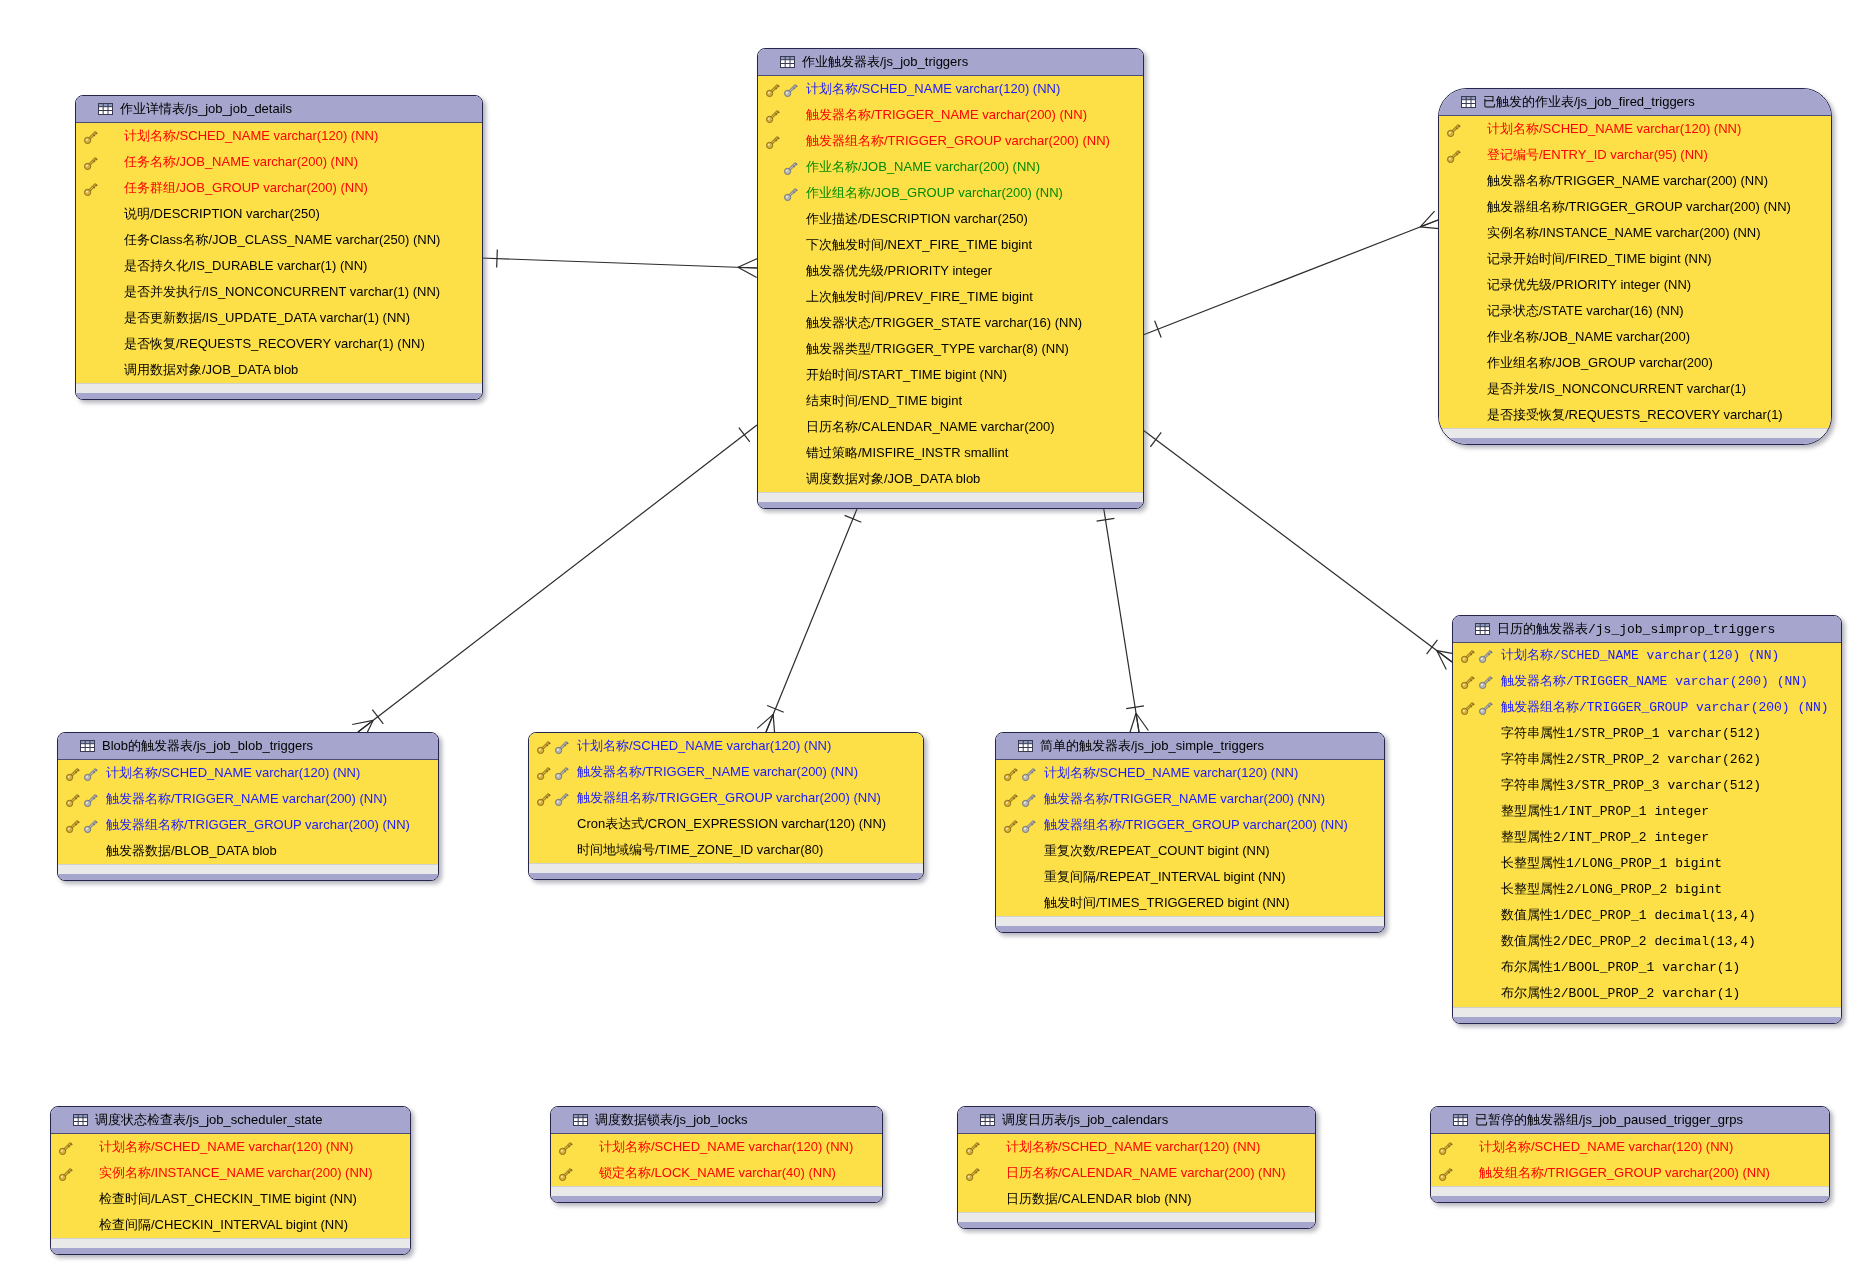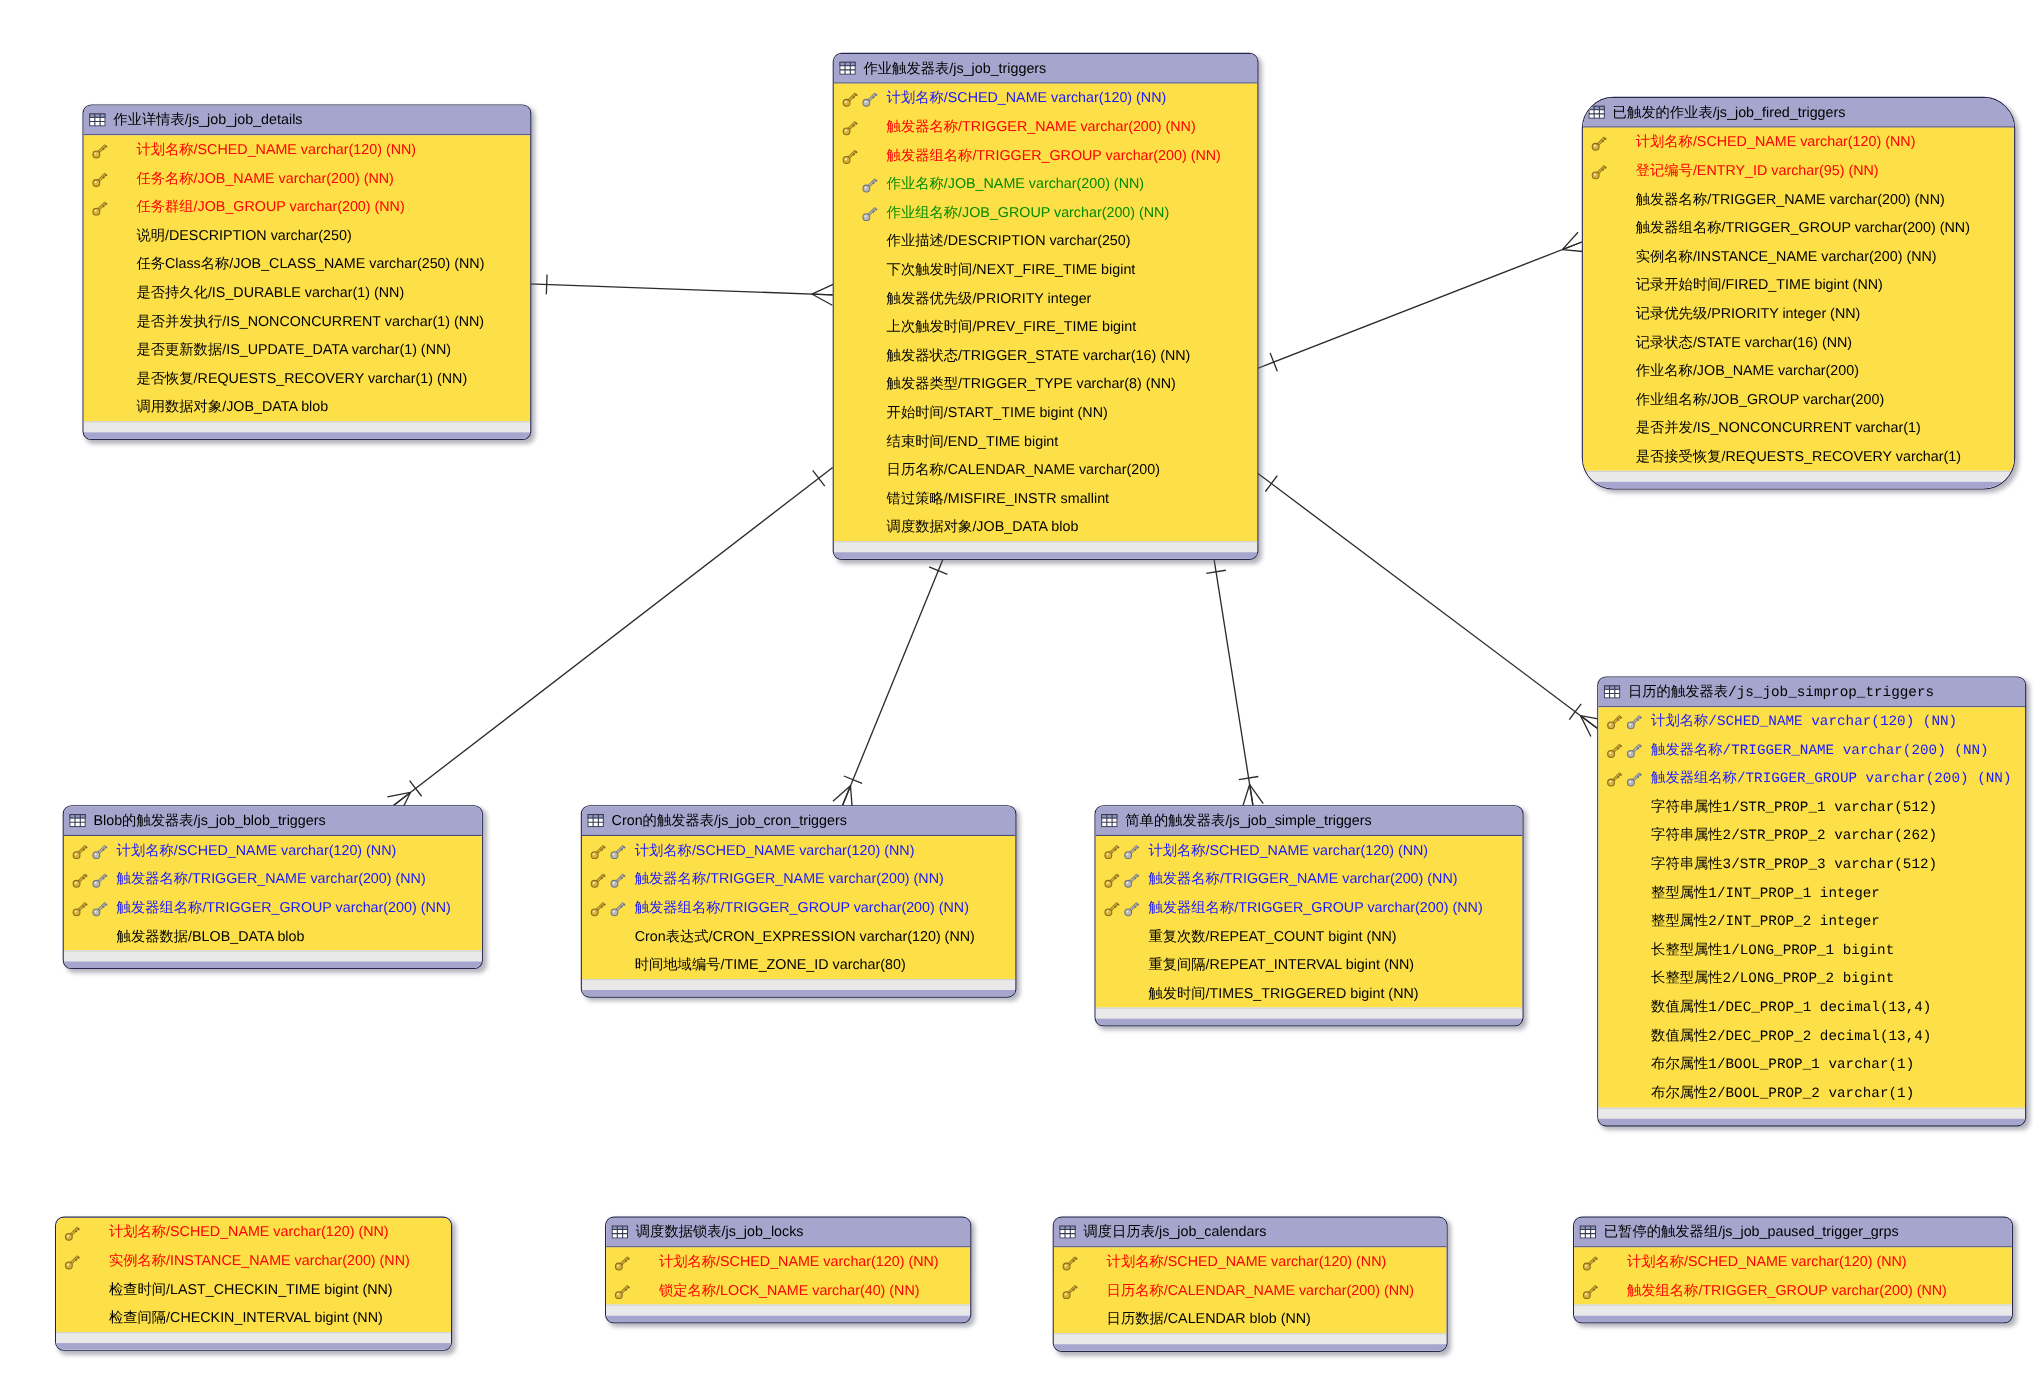--- a/index.html
+++ b/index.html
@@ -2,21 +2,21 @@
 <html><head>
 <meta charset="utf-8">
 <style>
   html,body{margin:0;padding:0;background:#ffffff;}
   #canvas{position:relative;width:1849px;height:1267px;background:#ffffff;overflow:hidden;
           font-family:"Liberation Sans","DejaVu Sans",sans-serif;}
   #rel-svg{position:absolute;left:0;top:0;z-index:0;}
   .tbl{position:absolute;z-index:2;background:#ffffff;border:1.5px solid #26264d;border-radius:8px;
        box-shadow:3px 3px 4px rgba(90,90,110,.45);overflow:hidden;}
   .tbl-hd{height:26px;background:#a5a5cd;border-bottom:1px solid #4d4d73;display:flex;align-items:center;
-          padding-left:5px;font-size:13px;color:#000;white-space:nowrap;}
+          padding-left:22px;font-size:13px;color:#000;white-space:nowrap;}
   .tbl-ico{display:inline-flex;margin-right:7px;flex:0 0 auto;}
   .tbl-body{background:#fde047;}
   .row{position:relative;height:26px;line-height:26px;font-size:13px;white-space:nowrap;}
   .kslot{position:absolute;top:5px;width:16px;height:16px;}
   .k1{left:7px;} .k2{left:25px;}
   .coltext{position:absolute;left:48px;top:0;}
   .pk{color:#fe0000;} .pkfk{color:#1a1aff;} .fk{color:#008a00;} .plain{color:#000000;}
   .tbl-ftr-g{height:9px;background:#e9e9e9;border-top:1px solid #d0d0d0;}
   .tbl-ftr-l{height:6px;background:#a5a5cd;}
 </style>
@@ -401,32 +401,20 @@
                <span class="coltext pkfk">触发器组名称/TRIGGER_GROUP varchar(200) (NN)</span>
           </div>
           <div class="row">
                <span class="coltext plain">触发器数据/BLOB_DATA blob</span>
           </div>
         </div>
     <div class="tbl-ftr-g"></div>
     <div class="tbl-ftr-l"></div>
       </div>
       <div class="tbl" style="left: 528px; top: 732px; width: 394px;">
-    <div class="tbl-hd">
-      <span class="tbl-ico">
-            <svg width="15" height="12" viewBox="0 0 15 12">
-    <rect x="0.5" y="0.5" width="14" height="11" fill="#ffffff" stroke="#3a3a55"></rect>
-    <rect x="0.5" y="0.5" width="14" height="3.2" fill="#8f9bbd" stroke="#3a3a55"></rect>
-    <line x1="5.2" y1="0.5" x2="5.2" y2="11.5" stroke="#3a3a55"></line>
-    <line x1="10" y1="0.5" x2="10" y2="11.5" stroke="#3a3a55"></line>
-    <line x1="0.5" y1="7.5" x2="14.5" y2="7.5" stroke="#3a3a55"></line>
-  </svg>
-          </span>
-      <span class="tbl-title">Cron的触发器表/js_job_cron_triggers</span>
-    </div>
     <div class="tbl-body">
           <div class="row">
             <span class="kslot k1"><svg width="16" height="16" viewBox="0 0 16 16">
     <line x1="6.5" y1="9.5" x2="13" y2="3" stroke="#8a6d1a" stroke-width="2.6"></line>
     <line x1="6.5" y1="9.5" x2="13" y2="3" stroke="#d9b23a" stroke-width="1.3"></line>
     <line x1="12.6" y1="3.4" x2="14.2" y2="5" stroke="#8a6d1a" stroke-width="1.6"></line>
     <line x1="10.4" y1="5.6" x2="11.8" y2="7" stroke="#8a6d1a" stroke-width="1.6"></line>
     <circle cx="4.6" cy="11.4" r="3.1" fill="#d9b23a" stroke="#8a6d1a" stroke-width="1"></circle>
     <circle cx="3.9" cy="10.7" r="1" fill="#fff7dd" opacity="0.8"></circle>
   </svg></span>
@@ -674,20 +662,32 @@
                <span class="coltext plain">布尔属性1/BOOL_PROP_1 varchar(1)</span>
           </div>
           <div class="row">
                <span class="coltext plain">布尔属性2/BOOL_PROP_2 varchar(1)</span>
           </div>
         </div>
     <div class="tbl-ftr-g"></div>
     <div class="tbl-ftr-l"></div>
       </div>
       <div class="tbl" style="left: 50px; top: 1106px; width: 359px;">
+    <div class="tbl-hd">
+      <span class="tbl-ico">
+            <svg width="15" height="12" viewBox="0 0 15 12">
+    <rect x="0.5" y="0.5" width="14" height="11" fill="#ffffff" stroke="#3a3a55"></rect>
+    <rect x="0.5" y="0.5" width="14" height="3.2" fill="#8f9bbd" stroke="#3a3a55"></rect>
+    <line x1="5.2" y1="0.5" x2="5.2" y2="11.5" stroke="#3a3a55"></line>
+    <line x1="10" y1="0.5" x2="10" y2="11.5" stroke="#3a3a55"></line>
+    <line x1="0.5" y1="7.5" x2="14.5" y2="7.5" stroke="#3a3a55"></line>
+  </svg>
+          </span>
+      <span class="tbl-title">调度状态检查表/js_job_scheduler_state</span>
+    </div>
     <div class="tbl-body">
           <div class="row">
             <span class="kslot k1"><svg width="16" height="16" viewBox="0 0 16 16">
     <line x1="6.5" y1="9.5" x2="13" y2="3" stroke="#8a6d1a" stroke-width="2.6"></line>
     <line x1="6.5" y1="9.5" x2="13" y2="3" stroke="#d9b23a" stroke-width="1.3"></line>
     <line x1="12.6" y1="3.4" x2="14.2" y2="5" stroke="#8a6d1a" stroke-width="1.6"></line>
     <line x1="10.4" y1="5.6" x2="11.8" y2="7" stroke="#8a6d1a" stroke-width="1.6"></line>
     <circle cx="4.6" cy="11.4" r="3.1" fill="#d9b23a" stroke="#8a6d1a" stroke-width="1"></circle>
     <circle cx="3.9" cy="10.7" r="1" fill="#fff7dd" opacity="0.8"></circle>
   </svg></span>

